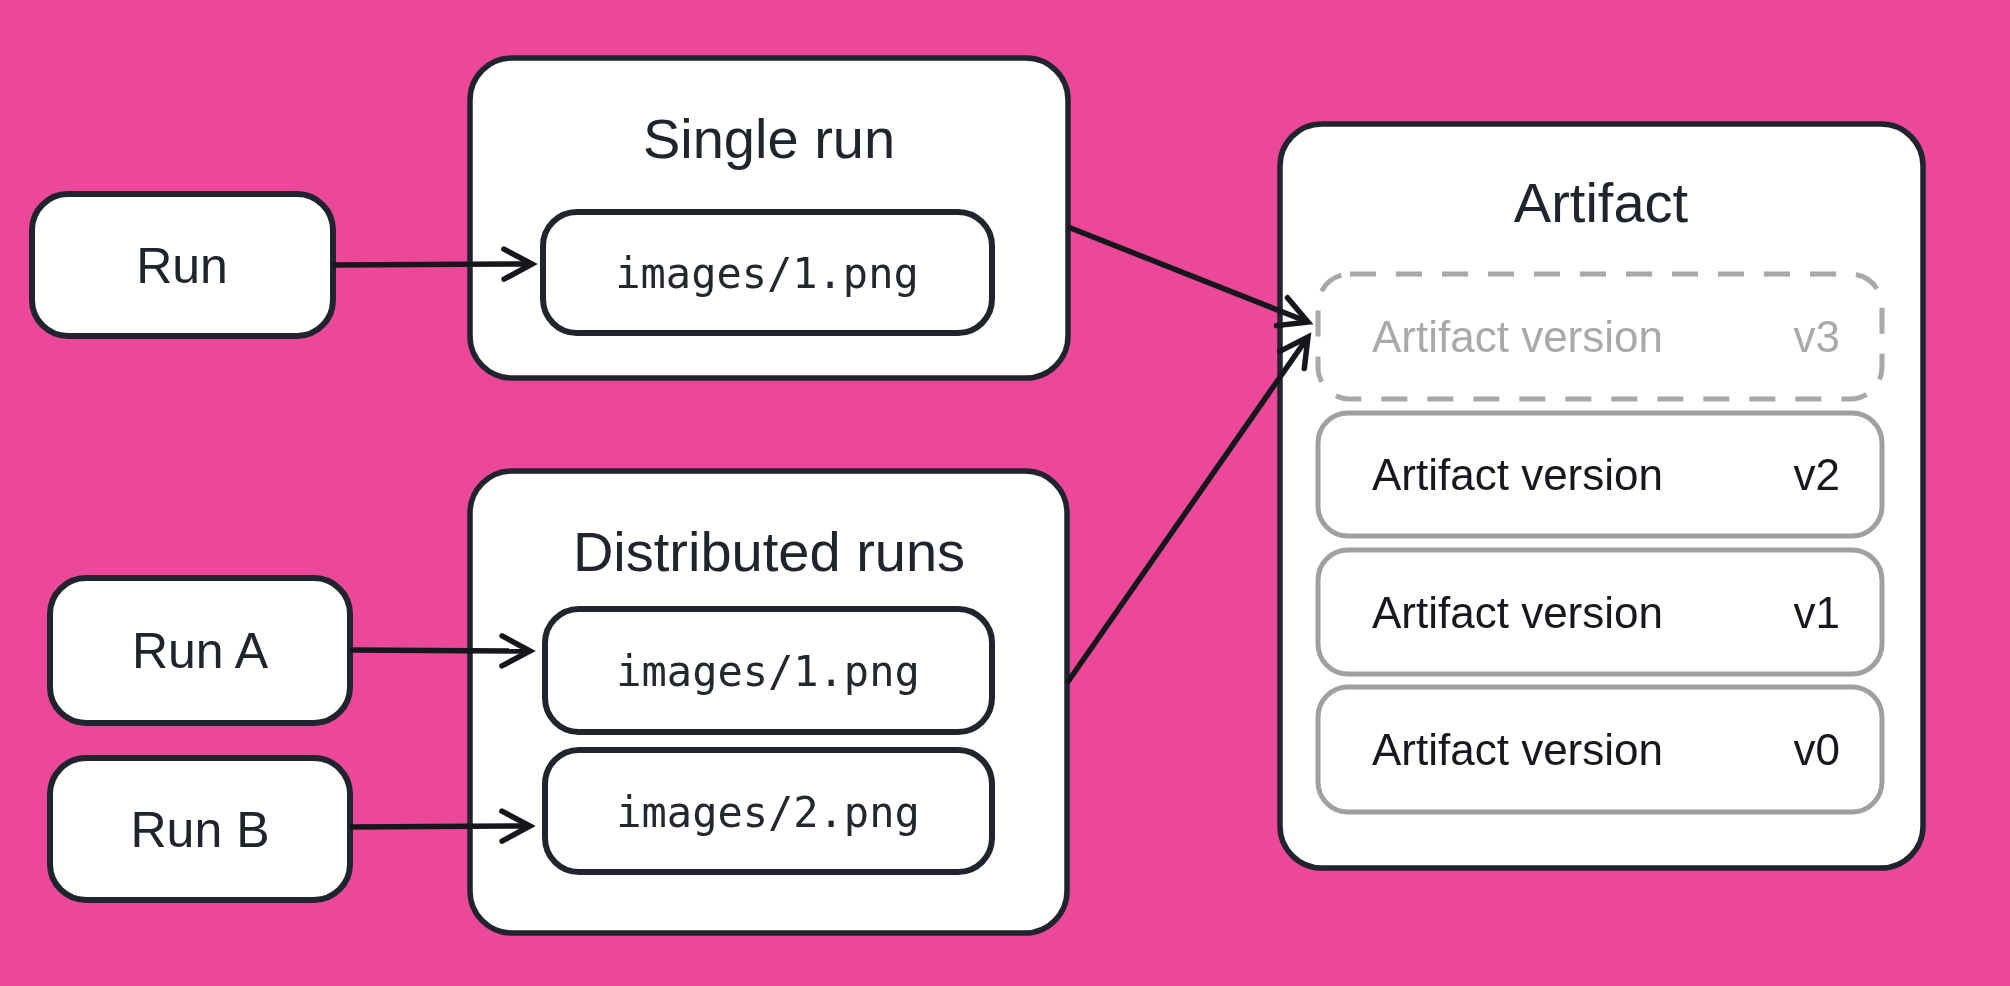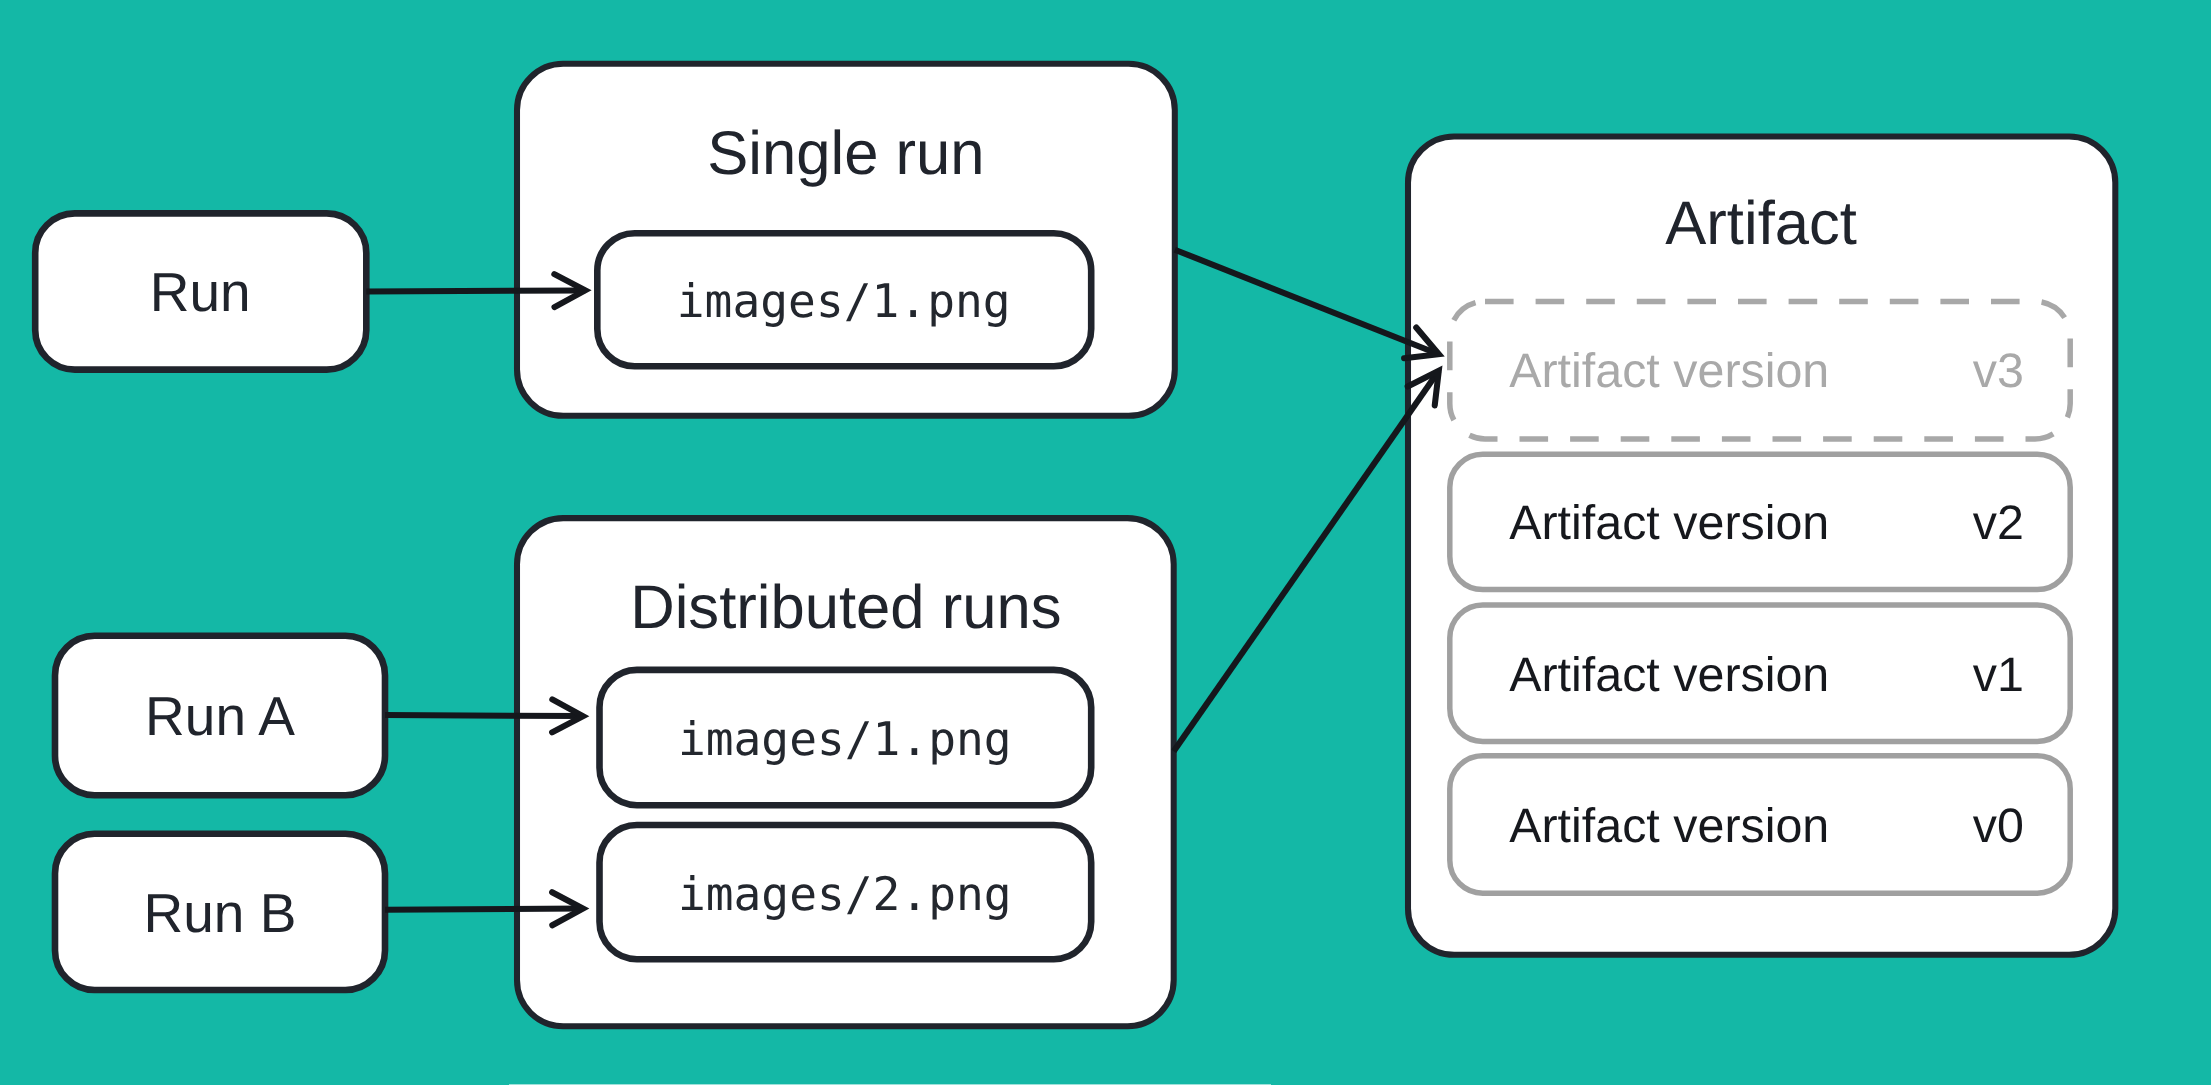--- a/index.html
+++ b/index.html
@@ -4,21 +4,21 @@
 <style>
   html, body {
     margin: 0;
     padding: 0;
     background: #ffffff;
   }
   .stage {
     position: relative;
     width: 2010px;
     height: 986px;
-    background: #14b8a6;
+    background: #ec4899;
     overflow: hidden;
   }
   svg { display: block; }
 
   .title-text {
     font-family: "Liberation Sans", "DejaVu Sans", sans-serif;
     font-size: 56px;
     fill: #20242c;
   }
   .node-text {

